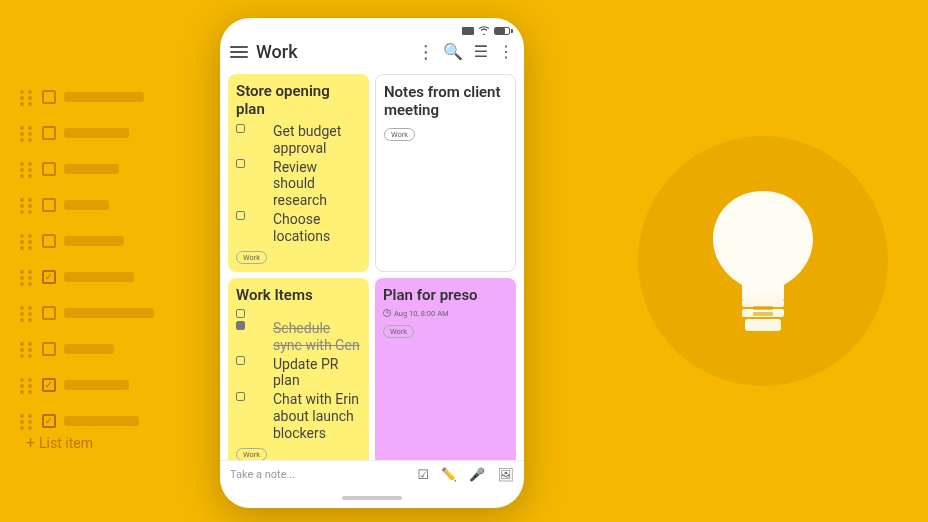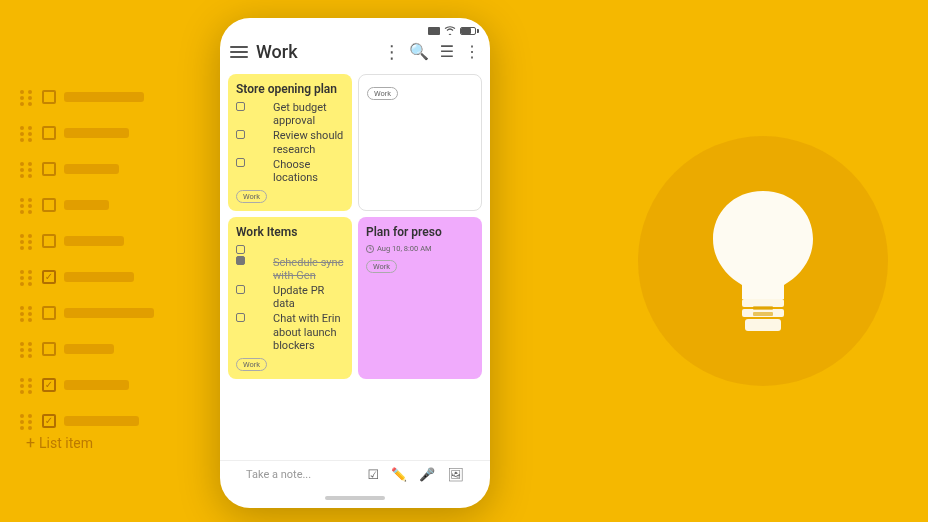--- a/index.html
+++ b/index.html
@@ -72,21 +72,21 @@
       display: flex;
       align-items: center;
       gap: 4px;
     }
 
     
     .phone {
       position: absolute;
       left: 220px;
       top: 18px;
-      width: 270px;
+      width: 304px;
       height: 490px;
       background: #fff;
       border-radius: 30px;
       box-shadow: 0 8px 40px rgba(0,0,0,0.25);
       overflow: hidden;
       display: flex;
       flex-direction: column;
     }
     .phone-top-bar {
       display: flex;
@@ -180,41 +180,41 @@
       border-radius: 8px;
       padding: 8px;
       font-size: 9px;
     }
     .note-card.yellow { background: #FFF176; }
     .note-card.white { background: #fff; border: 1px solid #e0e0e0; }
     .note-card.teal { background: #f0abfc; }
 
     .note-title {
       font-weight: 600;
-      font-size: 12px;
+      font-size: 15px;
       color: #333;
       margin-bottom: 5px;
     }
     .note-checkbox-item {
       display: flex;
       align-items: flex-start;
       gap: 4px;
       margin-bottom: 2px;
     }
     .note-cb {
       width: 9px;
       height: 9px;
       border: 1.5px solid #777;
       border-radius: 2px;
       flex-shrink: 0;
       margin-top: 0.5px;
     }
     .note-cb-text {
       color: #444;
-      font-size: 11px;
+      font-size: 14px;
       line-height: 1.2;
       padding-left: 24px;
     }
     .note-label {
       display: inline-block;
       border: 1px solid #aaa;
       border-radius: 10px;
       padding: 1px 6px;
       font-size: 7.5px;
       color: #666;
@@ -229,21 +229,21 @@
     .note-date {
       font-size: 7.5px;
       color: #666;
       display: flex;
       align-items: center;
       gap: 3px;
       margin-bottom: 3px;
     }
 
     .phone-footer {
-      padding: 6px 26px;
+      padding: 6px 10px;
       border-top: 1px solid #eee;
       display: flex;
       align-items: center;
       gap: 8px;
     }
     .take-note {
       flex: 1;
       font-size: 11px;
       color: #999;
     }
@@ -472,35 +472,36 @@
         <span class="note-cb-text">Review should research</span>
       </div>
       <div class="note-checkbox-item">
         <div class="note-cb"></div>
         <span class="note-cb-text">Choose locations</span>
       </div>
       <span class="note-label">Work</span>
     </div>
 
     <div class="note-card white">
+      <div class="note-title">Notes from client meeting</div>
       <span class="note-label">Work</span>
     </div>
 
     <div class="note-card yellow">
       <div class="note-title">Work Items</div>
       <div class="note-checkbox-item">
         <div class="note-cb"></div>
       </div>
       <div class="note-checkbox-item">
         <div class="note-cb" style="border-color:#777;background:#777;"></div>
         <span class="note-cb-text" style="text-decoration:line-through;color:#888;">Schedule sync with Gen</span>
       </div>
       <div class="note-checkbox-item">
         <div class="note-cb"></div>
-        <span class="note-cb-text">Update PR data</span>
+        <span class="note-cb-text">Update PR plan</span>
       </div>
       <div class="note-checkbox-item">
         <div class="note-cb"></div>
         <span class="note-cb-text">Chat with Erin about launch blockers</span>
       </div>
       <span class="note-label">Work</span>
     </div>
 
     <div class="note-card teal">
       <div class="note-title">Plan for preso</div>

